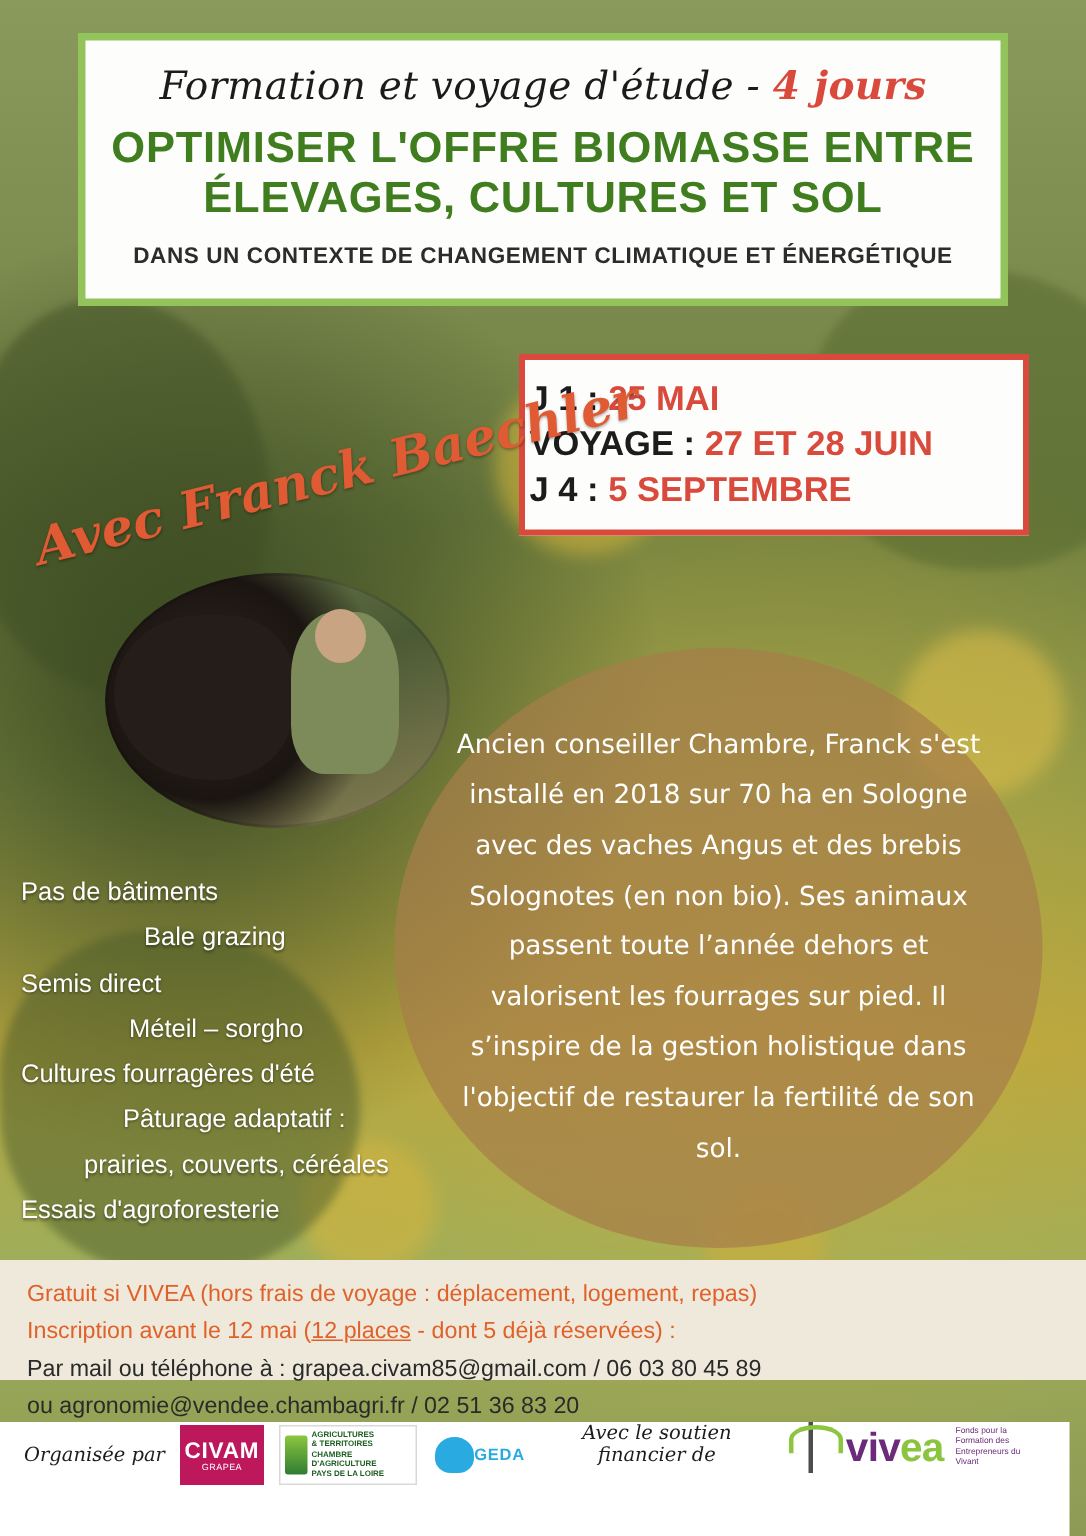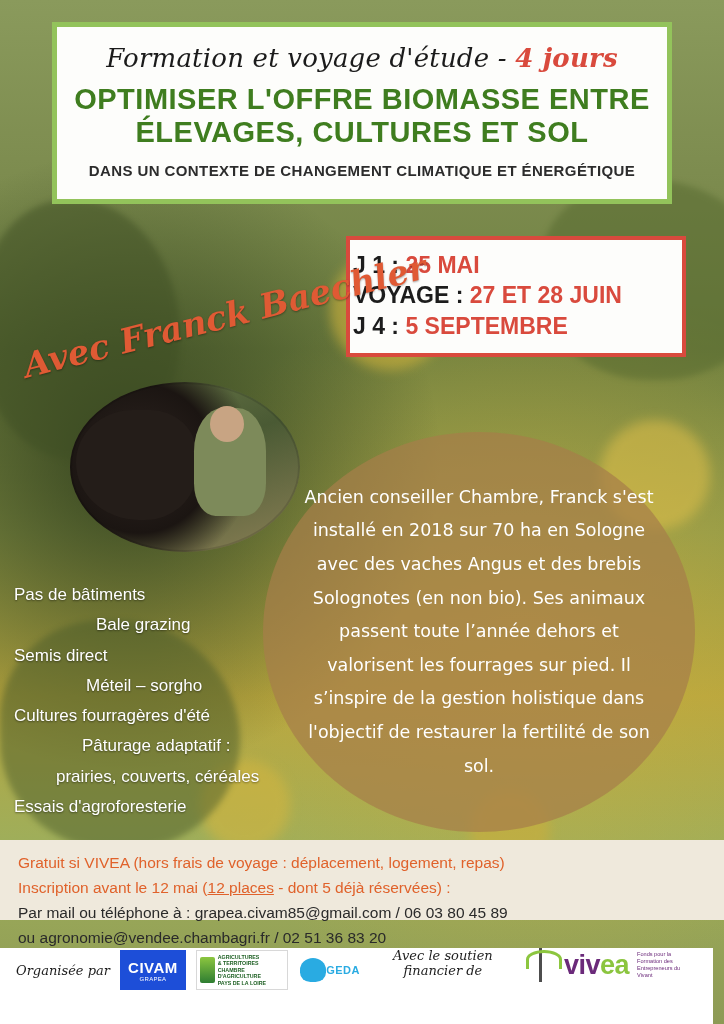--- a/index.html
+++ b/index.html
@@ -164,21 +164,21 @@
     display:flex;align-items:flex-start;gap:16px;
   }
   .footer-left{
     display:flex;align-items:center;gap:10px;padding-left:16px;flex:0 0 auto;
   }
   .org-label{
     font-family:"DejaVu Serif", serif;
     font-style:italic;font-size:13px;color:#1d1d1d;
   }
   .logo-civam{
-    width:66px;height:40px;background:#1d4ed8;color:#fff;
+    width:56px;height:40px;background:#be185d;color:#fff;
     display:flex;flex-direction:column;align-items:center;justify-content:center;
     font-weight:bold;font-size:15px;letter-spacing:.5px;
   }
   .logo-civam small{font-size:6px;font-weight:normal;letter-spacing:.3px;}
   .logo-chambre{
     width:92px;height:40px;background:#fff;border:1px solid #d8d8d8;
     display:flex;align-items:center;gap:3px;padding:0 3px;box-sizing:border-box;
   }
   .ch-mark{width:16px;height:26px;background:linear-gradient(#8cc63f,#2e7d32);border-radius:2px;}
   .ch-txt{font-size:5.3px;line-height:1.22;color:#1b5e20;font-weight:bold;}

